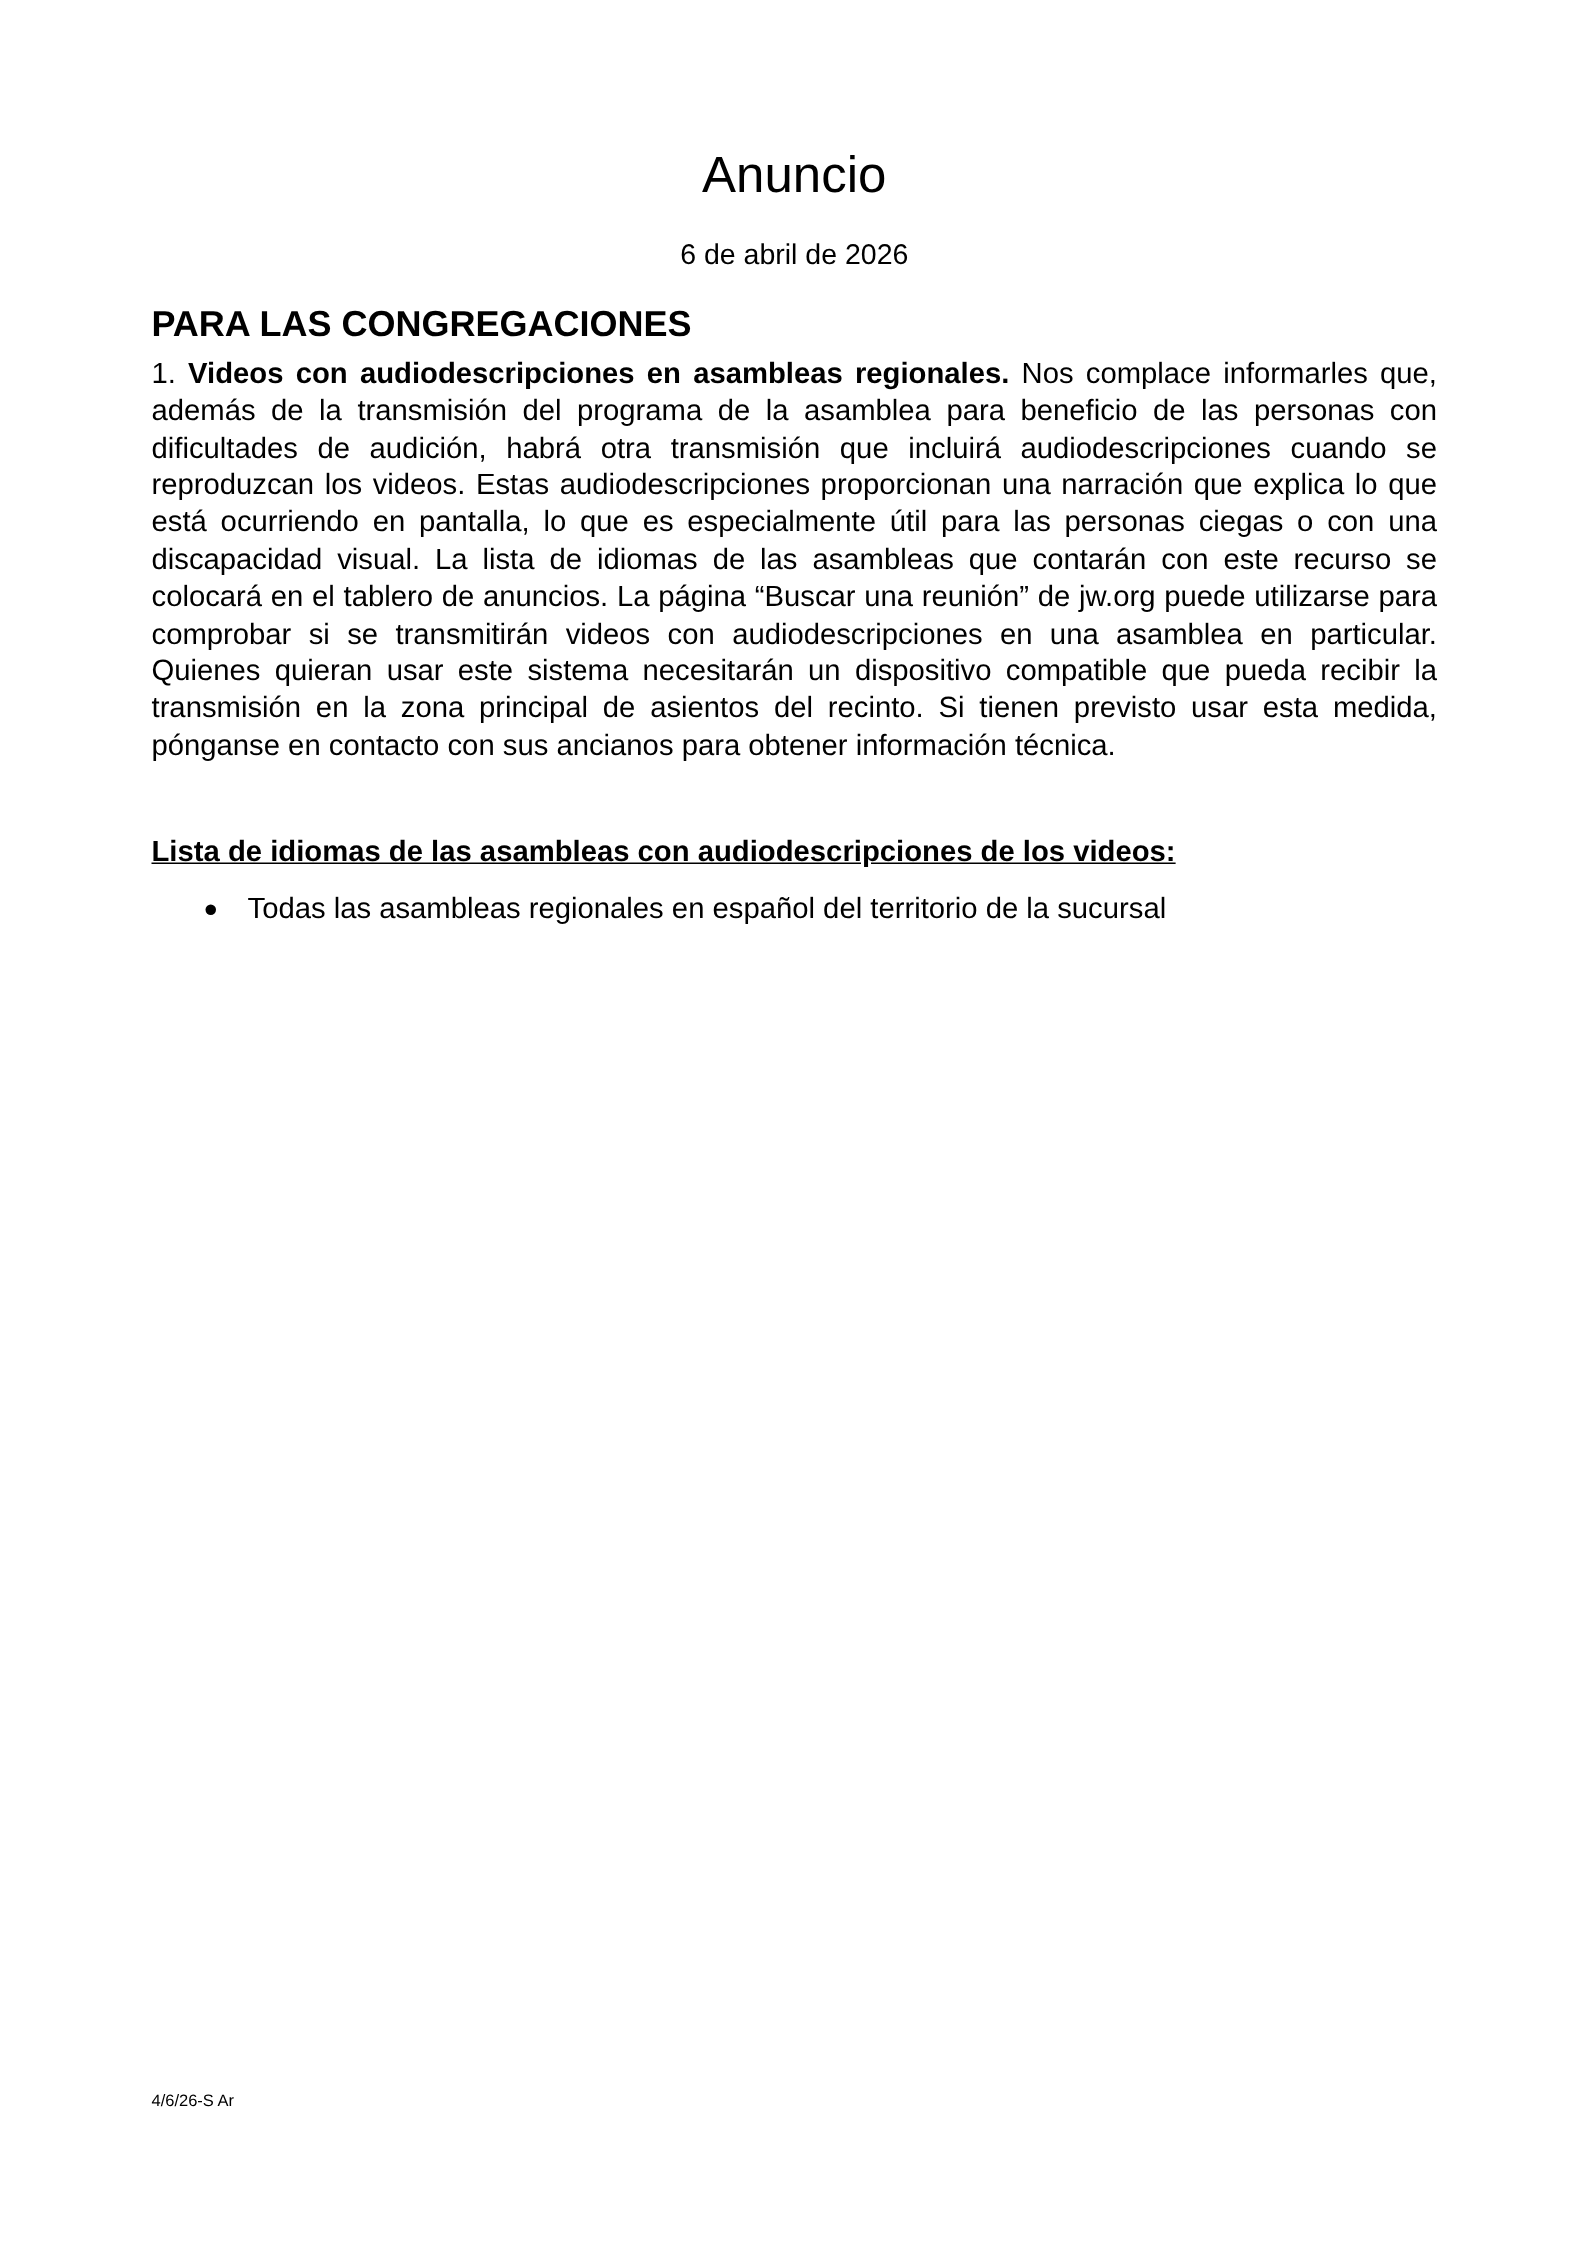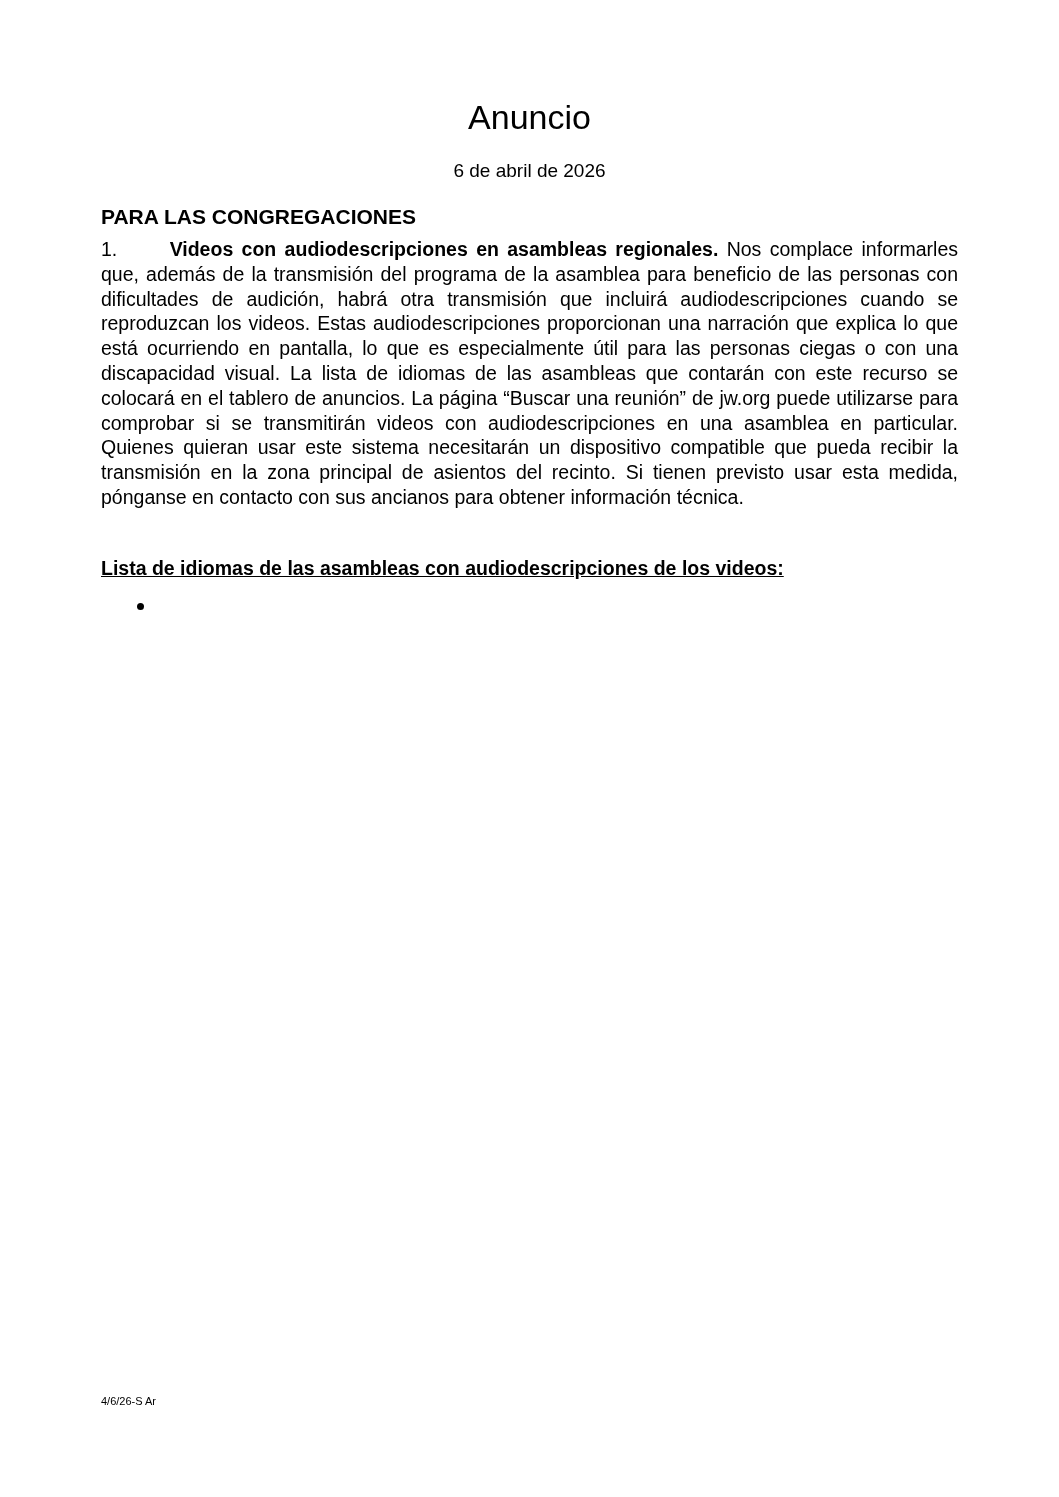--- a/index.html
+++ b/index.html
@@ -32,36 +32,36 @@
       width: 1059px;
       text-align: center;
       font-size: 19px;
       line-height: 26px;
       margin-top: 20px;
     }
     .section-heading {
       position: absolute;
       top: 205px;
       left: 101px;
-      font-size: 21px;
+      font-size: 24px;
       font-weight: bold;
       line-height: 24px;
     }
     .paragraph {
       position: absolute;
       top: 237px;
       left: 101px;
       width: 857px;
       font-size: 19.5px;
       line-height: 24.8px;
       text-align: justify;
       hyphens: manual;
     }
     .paragraph .num { font-weight: normal; }
-    .paragraph .lead { font-weight: bold; margin-left: 44px; }
+    .paragraph .lead { font-weight: bold; }
     .list-heading {
       position: absolute;
       top: 556px;
       left: 101px;
       font-size: 19.5px;
       font-weight: bold;
       line-height: 24px;
       text-decoration: underline;
     }
     .bullet-list {
@@ -106,17 +106,18 @@
 
   <div class="paragraph">
     <span class="num">1. </span><span class="lead">Videos con audiodescripciones en asambleas regionales.</span><span> Nos complace informarles que, además de la transmisión del programa de la asamblea para beneficio de las personas con dificultades de audición, habrá otra transmisión que incluirá audiodescripciones cuando se reproduzcan los videos. Estas audiodescripciones proporcionan una narración que ex­plica lo que está ocurriendo en pantalla, lo que es especialmente útil para las personas ciegas o con una discapacidad visual. La lista de idiomas de las asambleas que contarán con este recurso se colocará en el tablero de anuncios. La página “Buscar una reunión” de jw.org puede utilizarse para comprobar si se transmitirán videos con audiodescripciones en una asamblea en particular. Quienes quieran usar este sistema necesitarán un dispositivo compatible que pueda recibir la transmisión en la zona principal de asientos del recinto. Si tienen previsto usar esta medida, pónganse en contacto con sus ancianos para obtener información técnica.</span>
   </div>
 
   <div class="list-heading">Lista de idiomas de las asambleas con audiodescripciones de los videos:</div>
 
   <ul class="bullet-list">
     <li>
       <span class="bullet"></span>
+      <span>Todas las asambleas regionales en español del territorio de la sucursal</span>
     </li>
   </ul>
 
   <div class="footer-code">4/6/26-S Ar</div>
 </div>
 
 </body></html>

